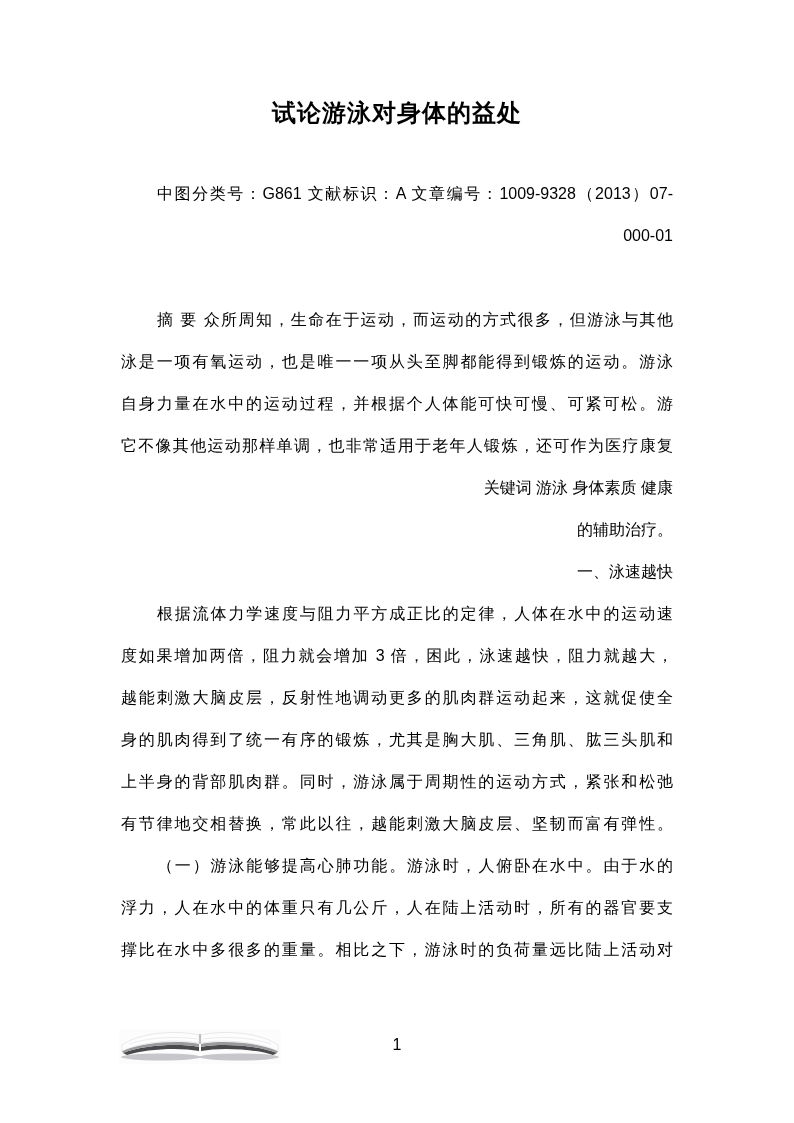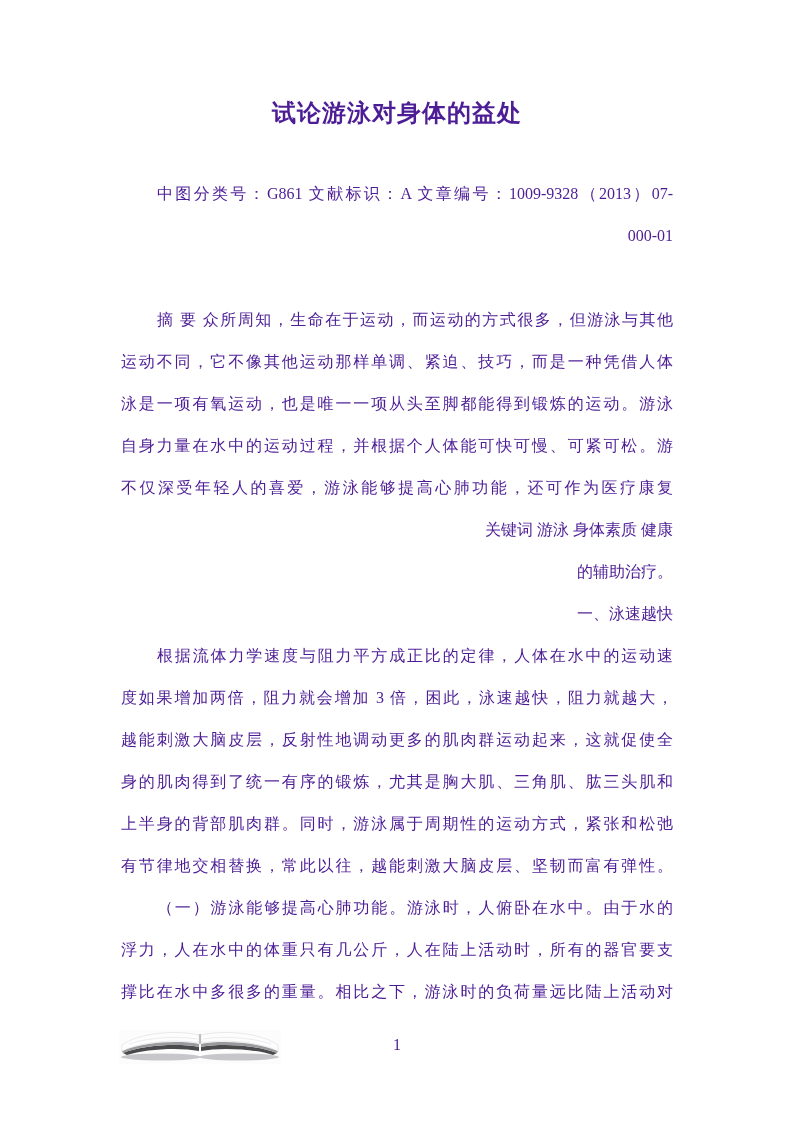--- a/index.html
+++ b/index.html
@@ -6,22 +6,22 @@
     margin: 0;
     padding: 0;
     background: #ffffff;
   }
   .page {
     position: relative;
     width: 794px;
     height: 1123px;
     background: #ffffff;
     overflow: hidden;
-    font-family: Liberation Serif, serif;
-    color: #4c1d95;
+    font-family: Liberation Sans, sans-serif;
+    color: #000000;
   }
   .doc-title {
     position: absolute;
     top: 94px;
     left: 0;
     width: 100%;
     text-align: center;
     font-size: 24px;
     font-weight: bold;
     line-height: 38px;
@@ -74,24 +74,23 @@
 
 <div class="page">
 
   <div class="doc-title">试论游泳对身体的益处</div>
 
   <div class="doc-body">
       <div class="text-line justify indent">中图分类号：G861 文献标识：A 文章编号：1009-9328（2013）07-</div>
       <div class="text-line">000-01</div>
       <div class="text-line blank"></div>
       <div class="text-line justify indent">摘 要 众所周知，生命在于运动，而运动的方式很多，但游泳与其他</div>
-      <div class="text-line justify">运动不同，它不像其他运动那样单调、紧迫、技巧，而是一种凭借人体</div>
       <div class="text-line justify">泳是一项有氧运动，也是唯一一项从头至脚都能得到锻炼的运动。游泳</div>
       <div class="text-line justify">自身力量在水中的运动过程，并根据个人体能可快可慢、可紧可松。游</div>
-      <div class="text-line justify">不仅深受年轻人的喜爱，游泳能够提高心肺功能，还可作为医疗康复</div>
+      <div class="text-line justify">它不像其他运动那样单调，也非常适用于老年人锻炼，还可作为医疗康复</div>
       <div class="text-line indent">关键词 游泳 身体素质 健康</div>
       <div class="text-line">的辅助治疗。</div>
       <div class="text-line indent">一、泳速越快</div>
       <div class="text-line justify indent">根据流体力学速度与阻力平方成正比的定律，人体在水中的运动速</div>
       <div class="text-line justify">度如果增加两倍，阻力就会增加 3 倍，困此，泳速越快，阻力就越大，</div>
       <div class="text-line justify">越能刺激大脑皮层，反射性地调动更多的肌肉群运动起来，这就促使全</div>
       <div class="text-line justify">身的肌肉得到了统一有序的锻炼，尤其是胸大肌、三角肌、肱三头肌和</div>
       <div class="text-line justify">上半身的背部肌肉群。同时，游泳属于周期性的运动方式，紧张和松弛</div>
       <div class="text-line justify">有节律地交相替换，常此以往，越能刺激大脑皮层、坚韧而富有弹性。</div>
       <div class="text-line justify indent">（一）游泳能够提高心肺功能。游泳时，人俯卧在水中。由于水的</div>

